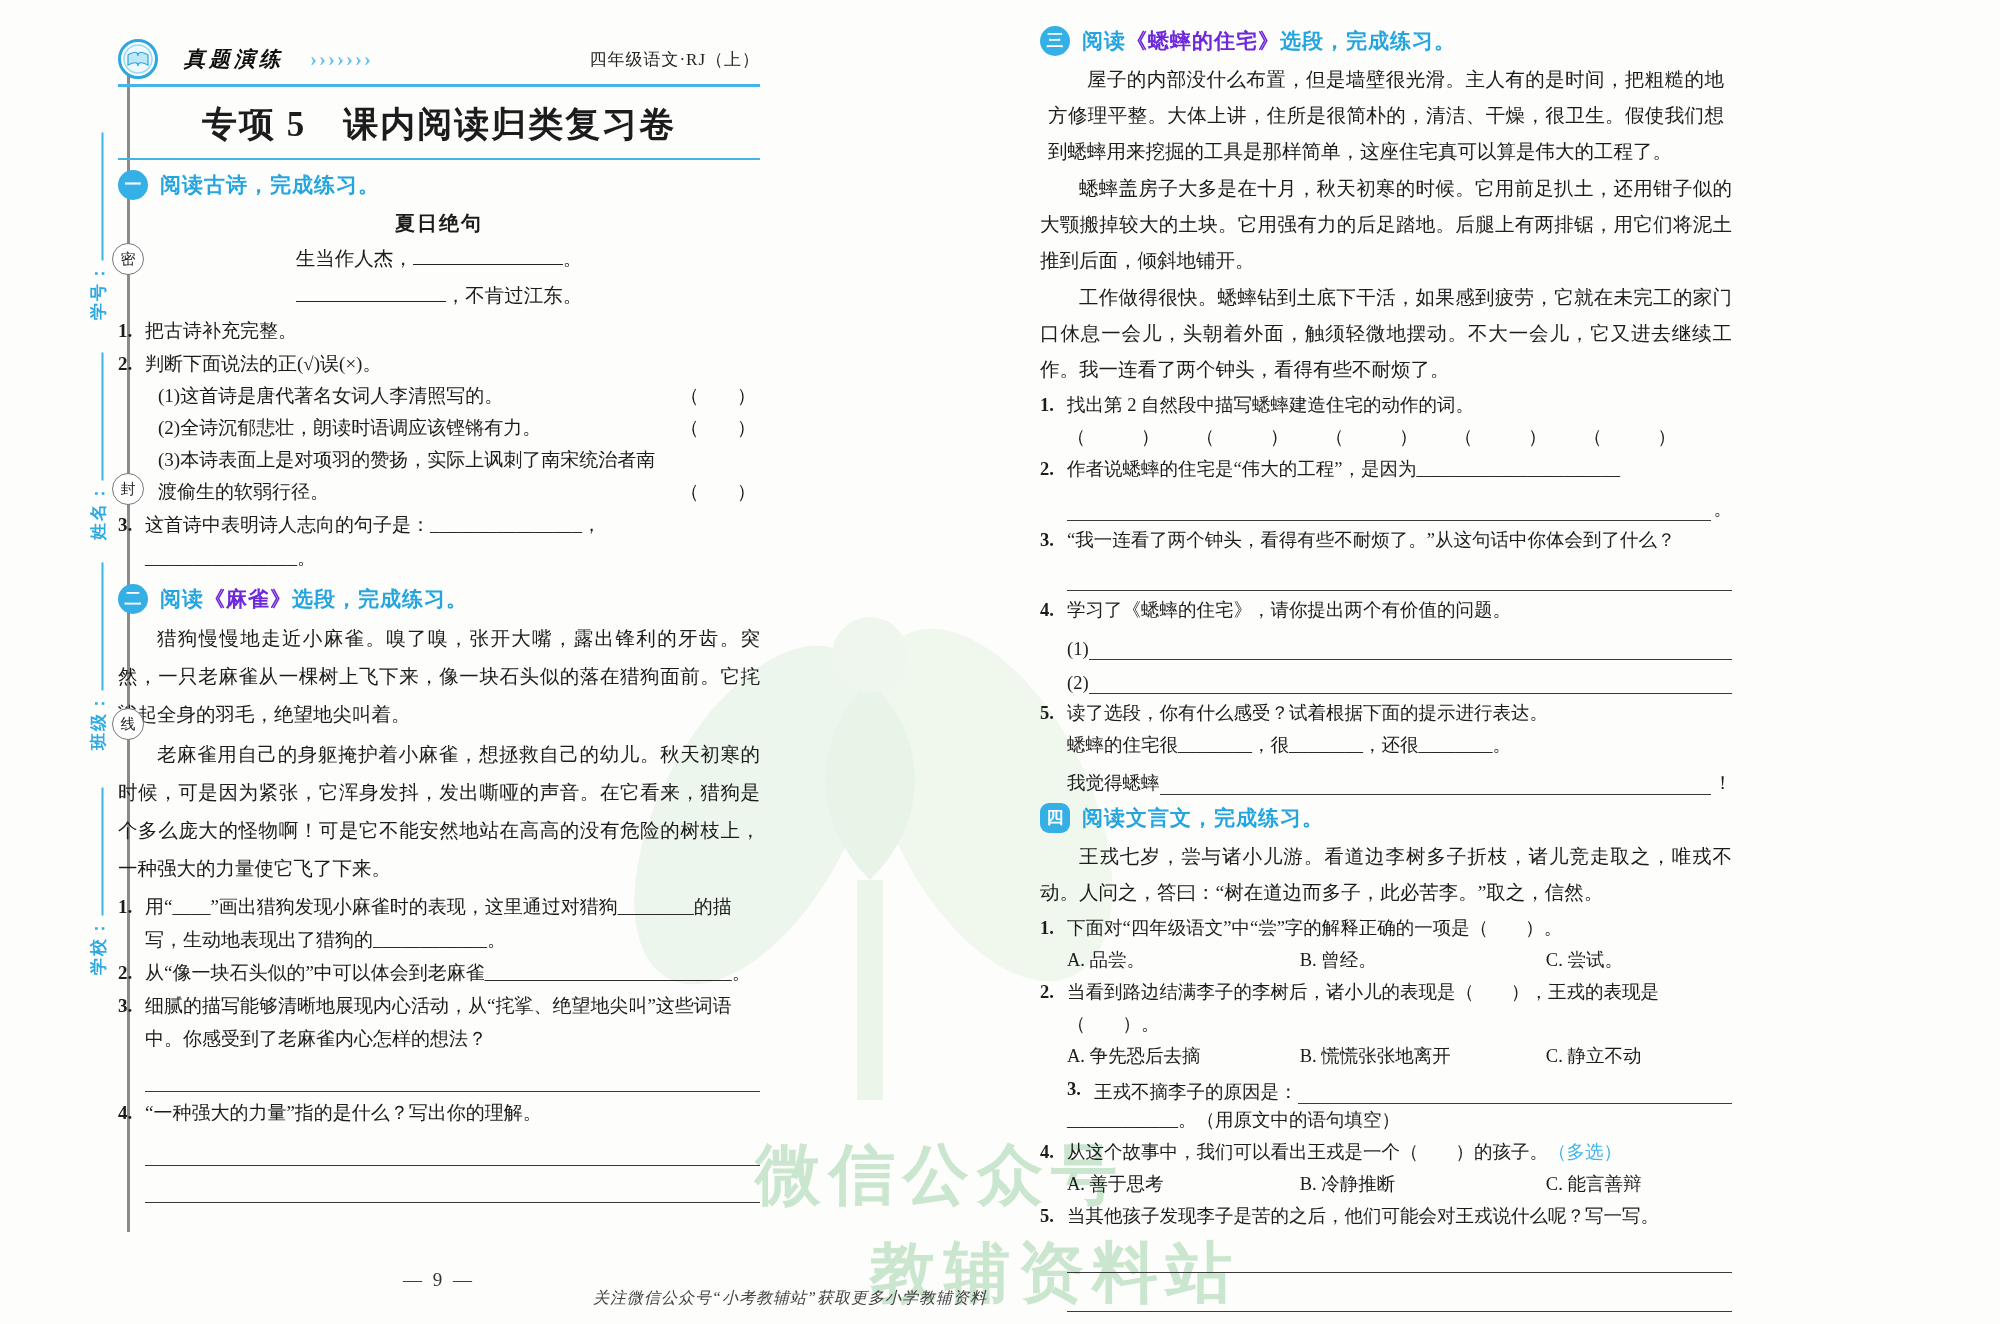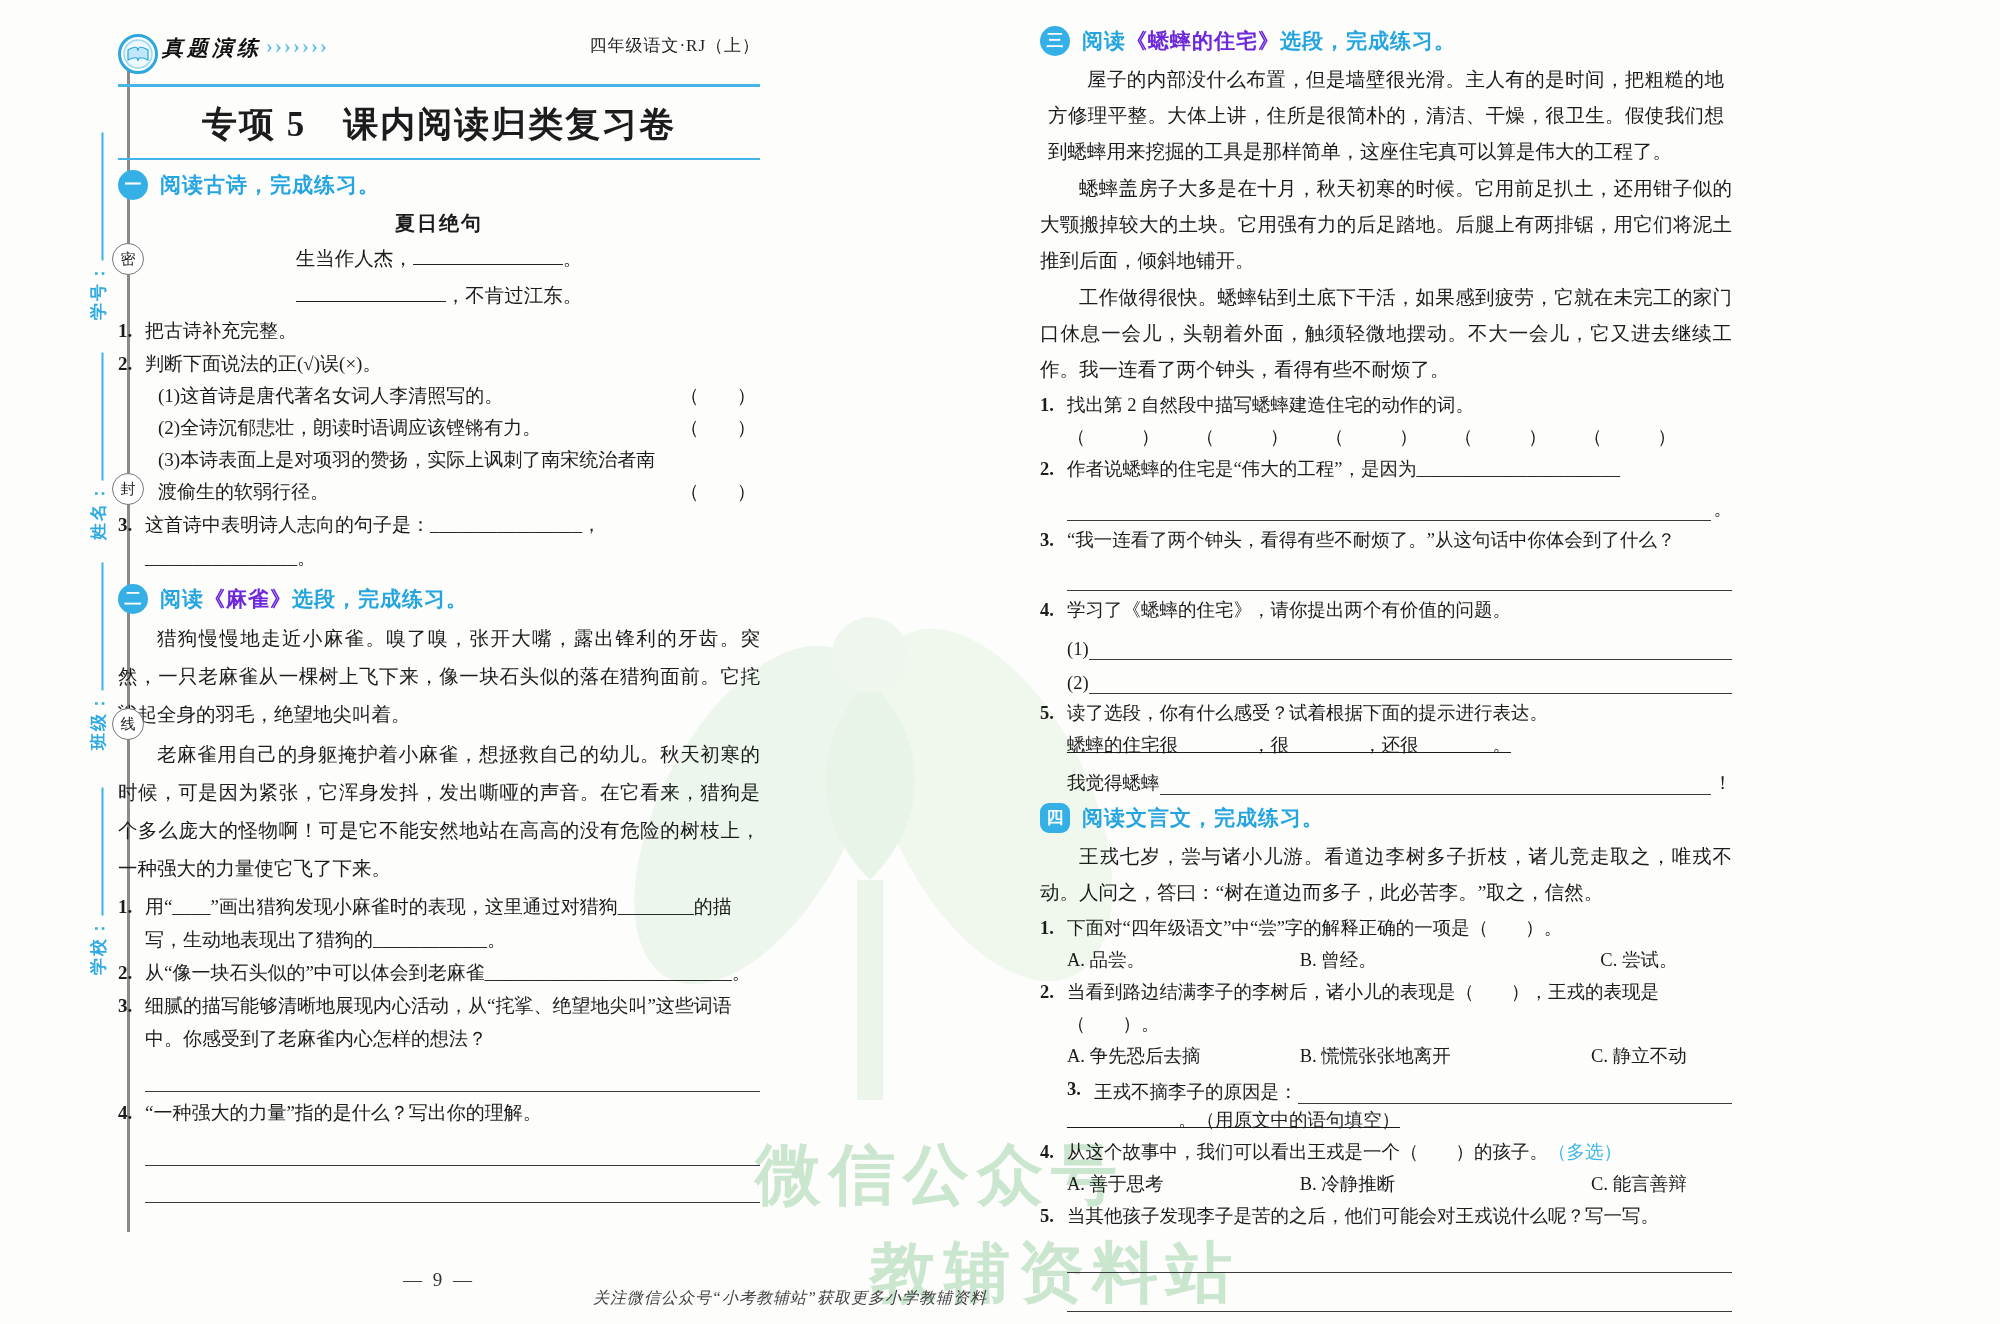--- a/index.html
+++ b/index.html
@@ -13,21 +13,21 @@
           font-family:"Liberation Sans",sans-serif;letter-spacing:2px;white-space:nowrap;}
   .sblank{display:inline-block;width:128px;border-bottom:2px solid #3db3e8;height:13px;margin-left:2px;}
   .scircle{position:absolute;left:112px;width:30px;height:30px;border:1.5px solid #777;border-radius:50%;
            background:#fff;text-align:center;line-height:30px;font-size:15px;color:#222;z-index:3;}
 
   
   .page{position:absolute;z-index:2;}
   .page-left{left:118px;top:34px;width:642px;}
   .page-right{left:1040px;top:26px;width:692px;}
 
-  .phead{display:flex;align-items:flex-start;height:50px;gap:4px;}
+  .phead{display:flex;align-items:center;height:50px;gap:26px;}
   .logo{width:40px;height:40px;flex:0 0 auto;}
   .series{font-size:21px;font-weight:bold;font-style:italic;letter-spacing:4px;color:#111;}
   .arrows{color:#5fc2ec;font-size:21px;font-weight:bold;letter-spacing:2px;}
   .spacer{flex:1;}
   .edition{font-size:17px;letter-spacing:1px;color:#222;}
   .bluerule{height:2.5px;background:#45b5e9;}
 
   .title{text-align:center;font-size:35px;font-weight:bold;letter-spacing:2px;margin:14px 0 10px;}
 
   .sechead{display:flex;align-items:center;gap:12px;margin:10px 0 6px;}
@@ -37,41 +37,41 @@
   .ht{font-size:21px;font-weight:bold;color:#25a5df;letter-spacing:1px;font-family:"Liberation Sans",sans-serif;}
   .htbook{color:#6d28d9;}
 
   .psg{font-size:19.5px;line-height:38px;text-indent:2em;text-align:justify;}
   .page-right .psg{line-height:36px;}
 
   .q{position:relative;padding-left:27px;font-size:19px;line-height:33px;}
   .page-right .q{font-size:18.5px;line-height:32px;}
   .qno{position:absolute;left:0;top:0;font-weight:bold;}
   .qtext{padding-left:27px;font-size:19px;line-height:33px;}
-  .page-right .qtext{font-size:18.5px;line-height:32px;text-decoration:underline;}
+  .page-right .qtext{font-size:18.5px;line-height:32px;}
 
   .judge{position:relative;padding-left:40px;padding-right:100px;font-size:19px;line-height:32px;}
   .jparen{position:absolute;right:4px;bottom:0;}
 
   .ansline{margin-left:27px;height:36px;border-bottom:1.6px solid #3a3a3a;}
   .flexline{display:flex;align-items:flex-end;margin-left:27px;height:36px;border-bottom:none;font-size:18.5px;}
   .fill{flex:1;border-bottom:1.6px solid #3a3a3a;height:100%;}
   .tail{padding-left:3px;}
 
   .poem{text-align:center;}
   .poemtitle{font-size:20px;font-weight:bold;letter-spacing:2px;line-height:34px;}
   .poemline{font-size:19.5px;line-height:37px;}
   .pblank{display:inline-block;width:150px;border-bottom:1.6px solid #222;height:1.1em;vertical-align:baseline;}
 
   .parensrow{display:flex;justify-content:space-between;width:88%;margin-left:27px;
              font-size:18.5px;line-height:32px;}
   .opts{display:flex;padding-left:27px;font-size:18.5px;line-height:32px;}
   .opts span:nth-child(1){width:35%;}
   .opts span:nth-child(2){width:37%;}
-  .opts span:nth-child(3){flex:1;text-align:center;}
+  .opts span:nth-child(3){flex:1;}
   .tag-blue{color:#3fb6ea;}
 
   .pgnum{text-align:center;font-size:19px;letter-spacing:3px;color:#333;}
   .page-left .pgnum{margin-top:66px;}
 
   
   .wm{position:absolute;left:640px;top:560px;width:600px;height:760px;z-index:1;pointer-events:none;}
   .wmleaves{position:absolute;left:-70px;top:0;opacity:0.55;}
   .wmt{position:absolute;width:100%;text-align:center;font-family:"Liberation Sans",sans-serif;
        font-weight:bold;color:#a3d4aa;opacity:0.55;font-size:66px;letter-spacing:8px;white-space:nowrap;}

